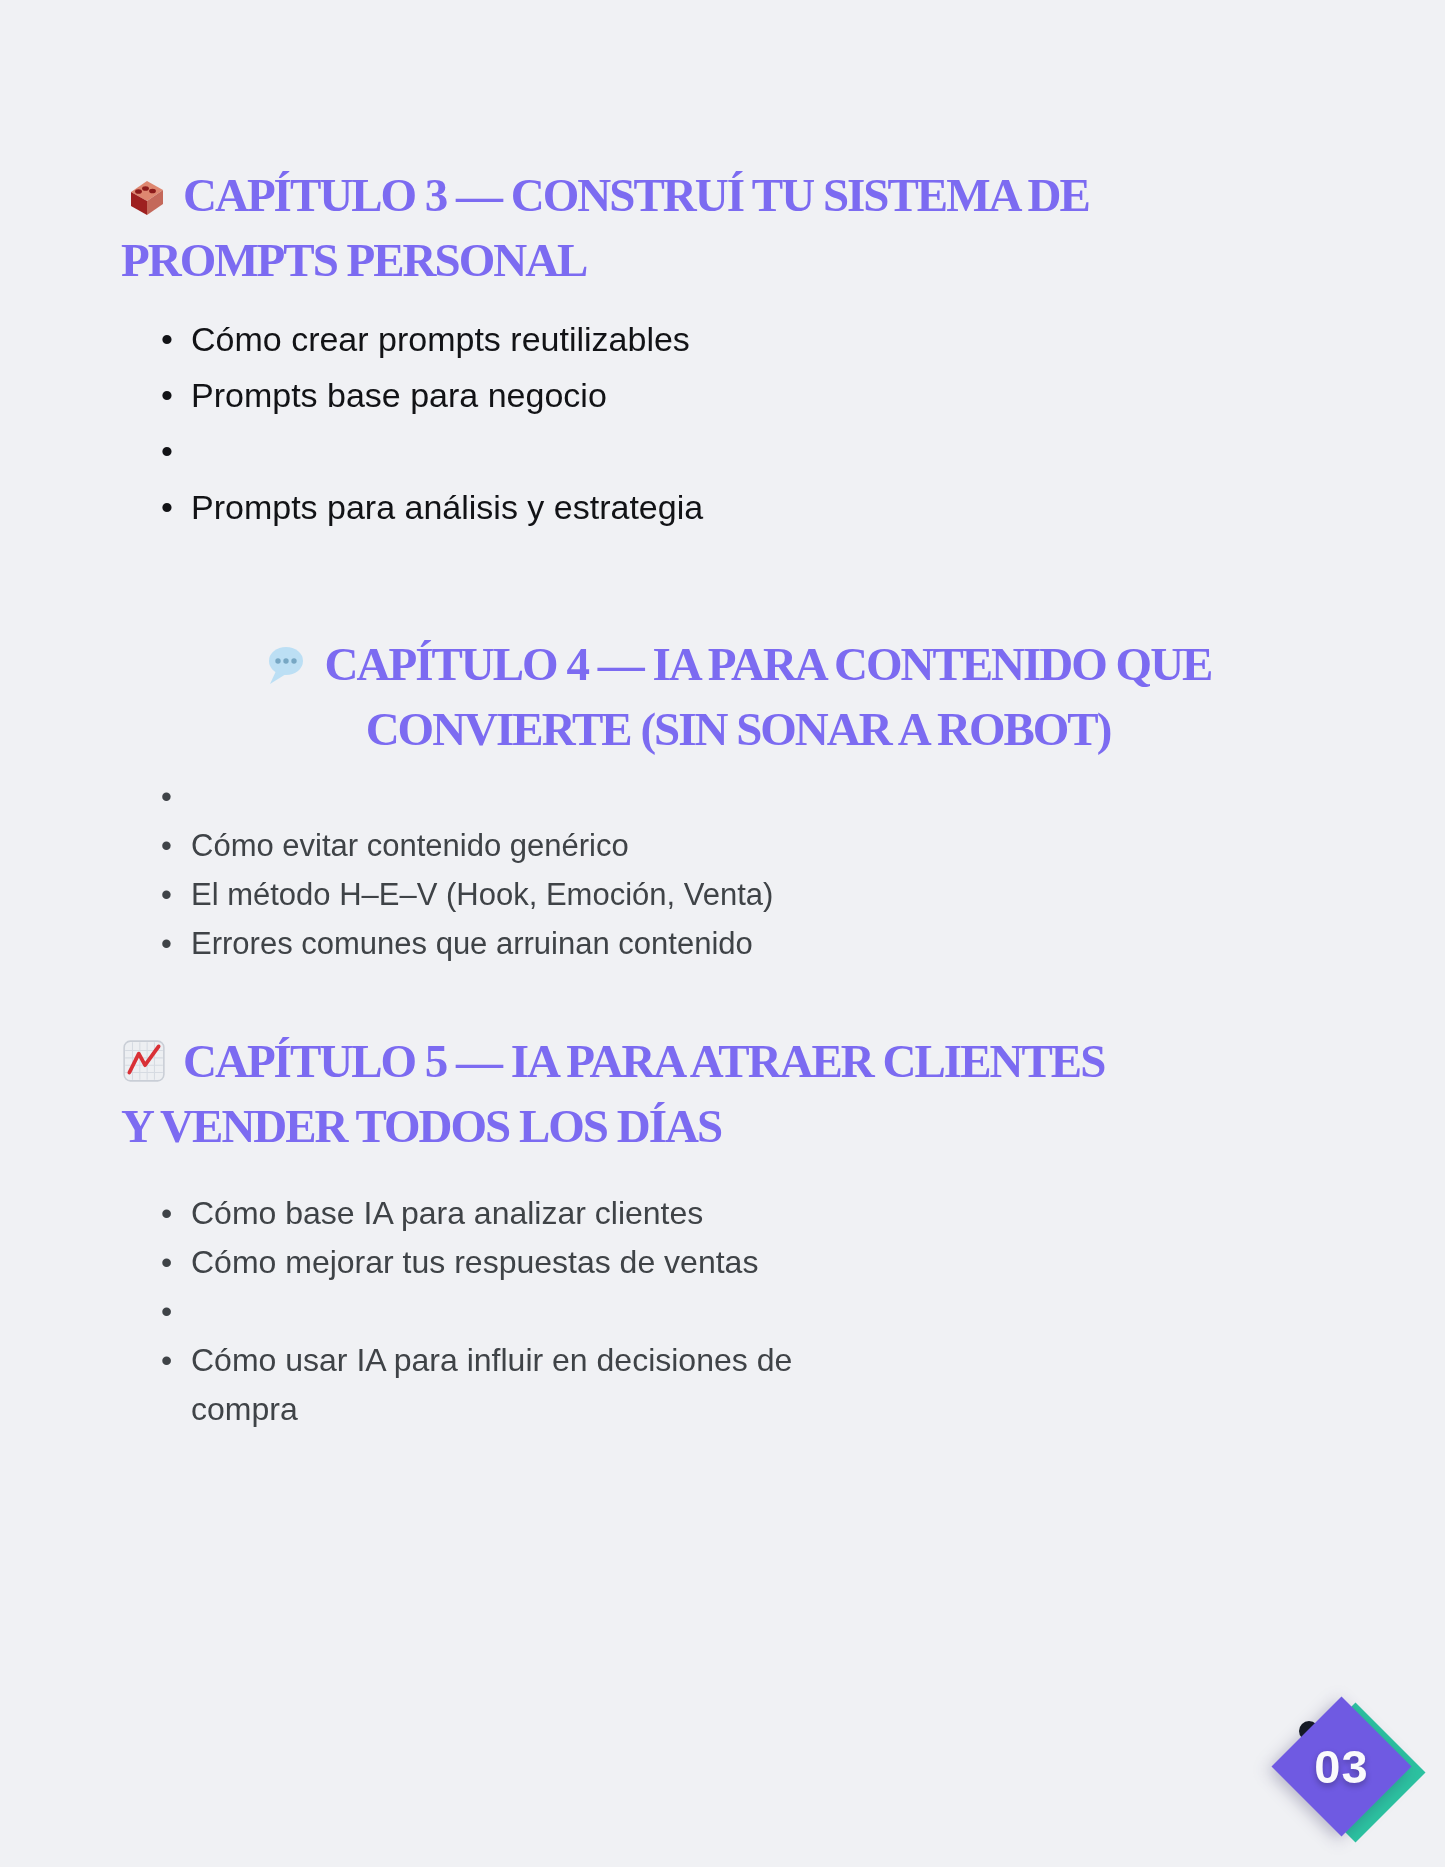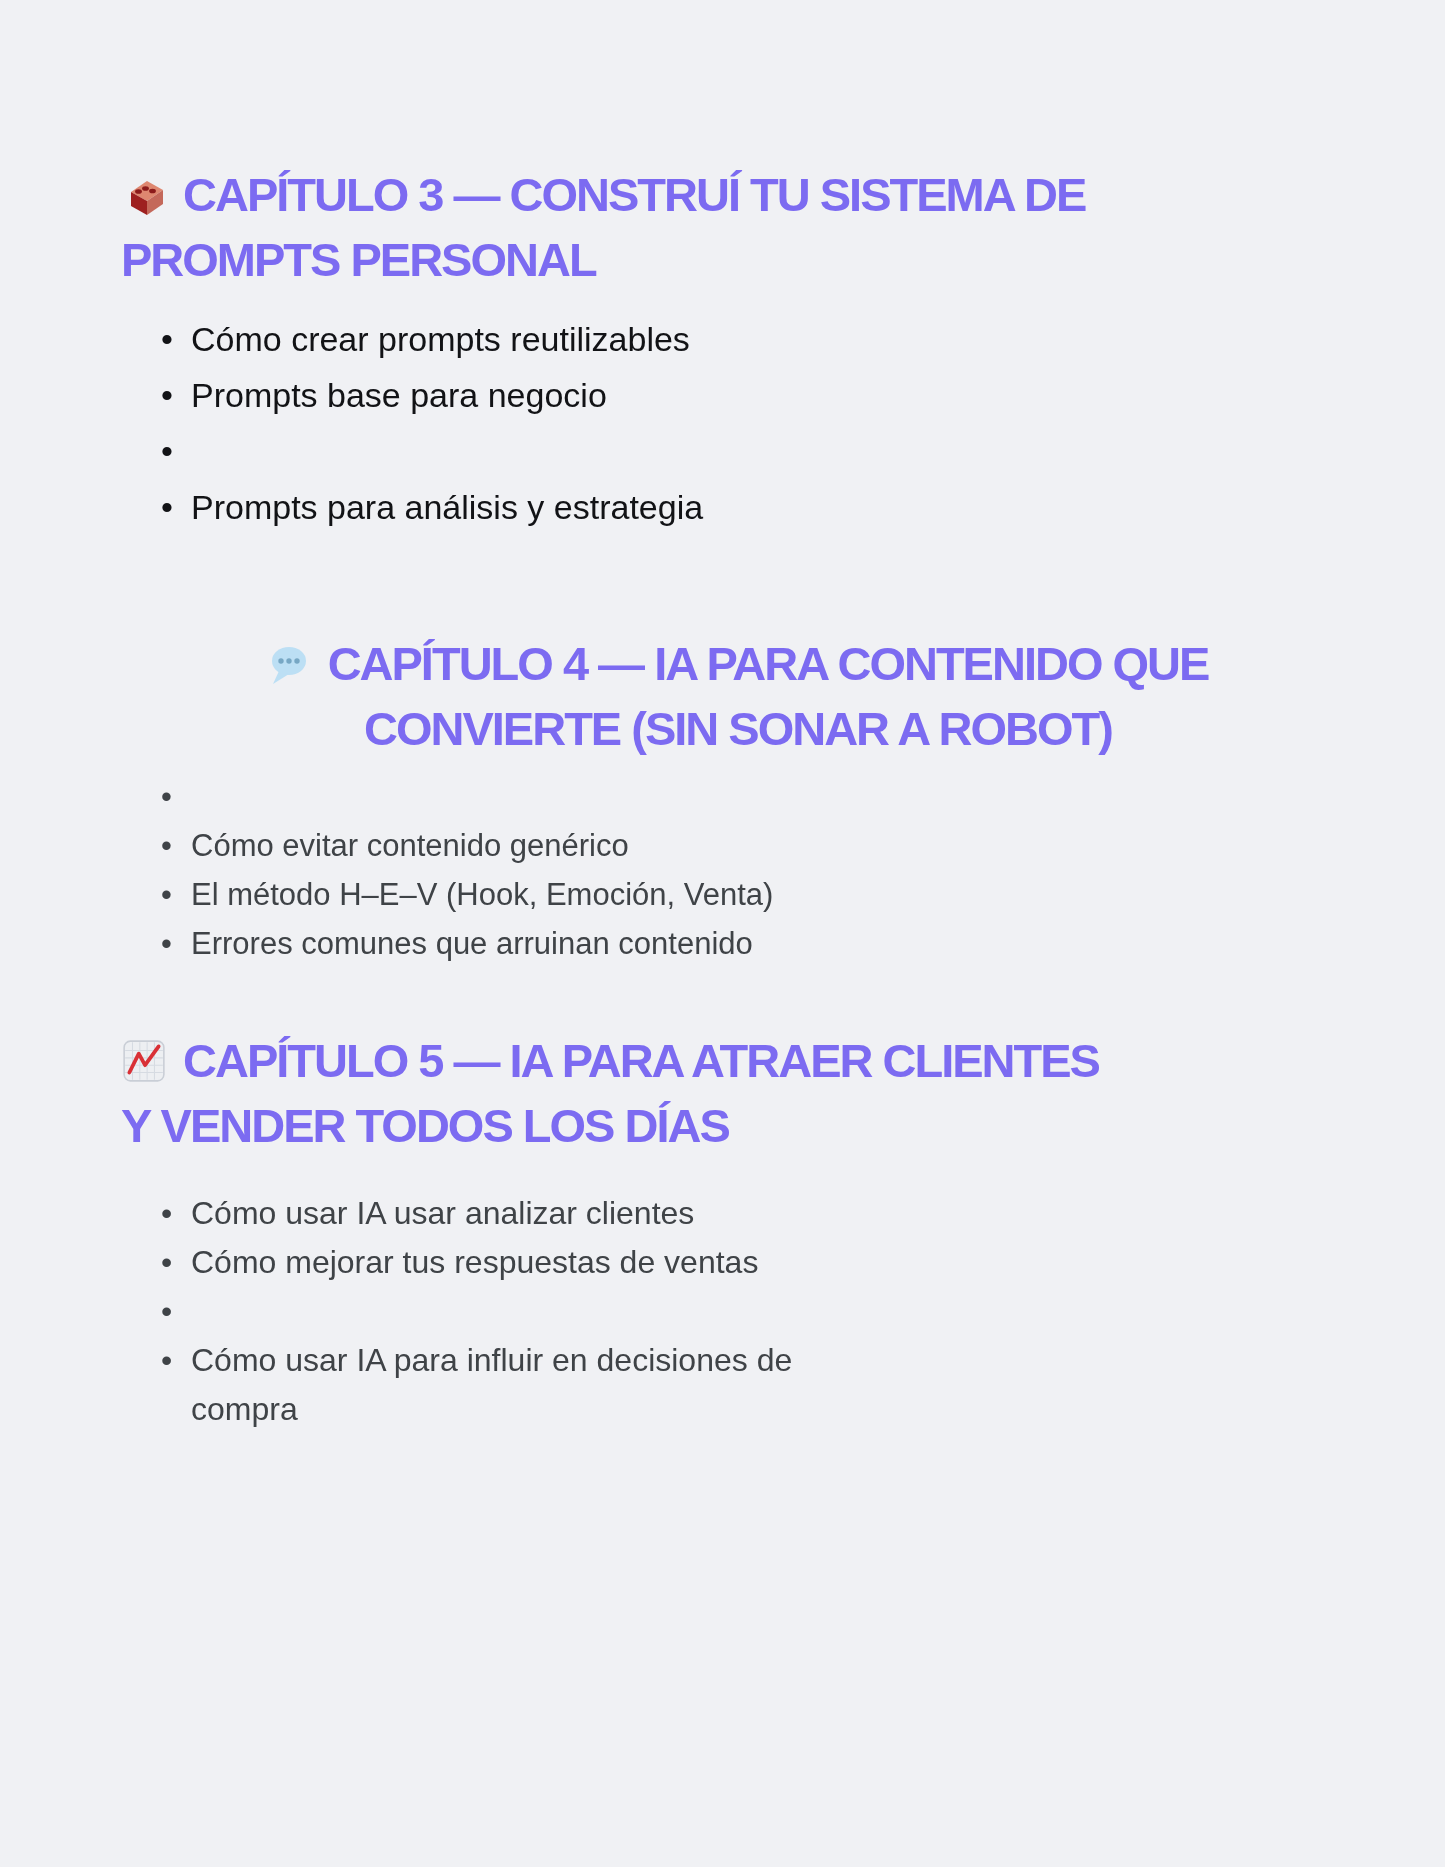--- a/index.html
+++ b/index.html
@@ -13,21 +13,21 @@
   .content{position:absolute;left:121px;top:150px;right:90px;}
 
   
   .chapter-heading{
     color:#7C6BF1;
     font-weight:700;
     font-size:47px;
     line-height:58px;
     letter-spacing:-2px;
   }
-  .h-line{white-space:nowrap;}
+  .h-line{white-space:nowrap;font-family:Liberation Serif, serif;}
   .h-icon{display:inline-block;vertical-align:-7px;margin-right:16px;}
   .mt-h1{margin-top:16px;}
   .mt-h2{margin-top:100px;text-align:center;}
   .mt-h3{margin-top:64px;}
 
   
   .bullet-list{padding-left:40px;}
   .mt-la{margin-top:22px;}
   .mt-lb{margin-top:14px;}
   .mt-lc{margin-top:34px;}
@@ -160,21 +160,21 @@
           </span><span>CAPÍTULO 5 — IA PARA ATRAER CLIENTES</span>
         </div>
         <div class="h-line">
           <span>Y VENDER TODOS LOS DÍAS</span>
         </div>
       </div>
       <div class="bullet-list list-c mt-lc">
         <div class="li">
           <span class="dot">•</span>
           <div class="li-text">
-              <span>Cómo usar IA usar analizar clientes</span>
+              <span>Cómo base IA para analizar clientes</span>
             </div>
         </div>
         <div class="li">
           <span class="dot">•</span>
           <div class="li-text">
               <span>Cómo mejorar tus respuestas de ventas</span>
             </div>
         </div>
         <div class="li">
           <span class="dot">•</span>
@@ -184,13 +184,19 @@
           <div class="li-text">
             <span>Cómo usar IA para influir en decisiones de</span>
             <span>compra</span>
           </div>
         </div>
       </div>
     </section>
 
   </div>
 
+  <div class="badge">
+    <div class="black-dot"></div>
+    <div class="diamond diamond-teal"></div>
+    <div class="diamond diamond-purple"></div>
+    <div class="page-num">03</div>
+  </div>
 </div>
 
 </body></html>

